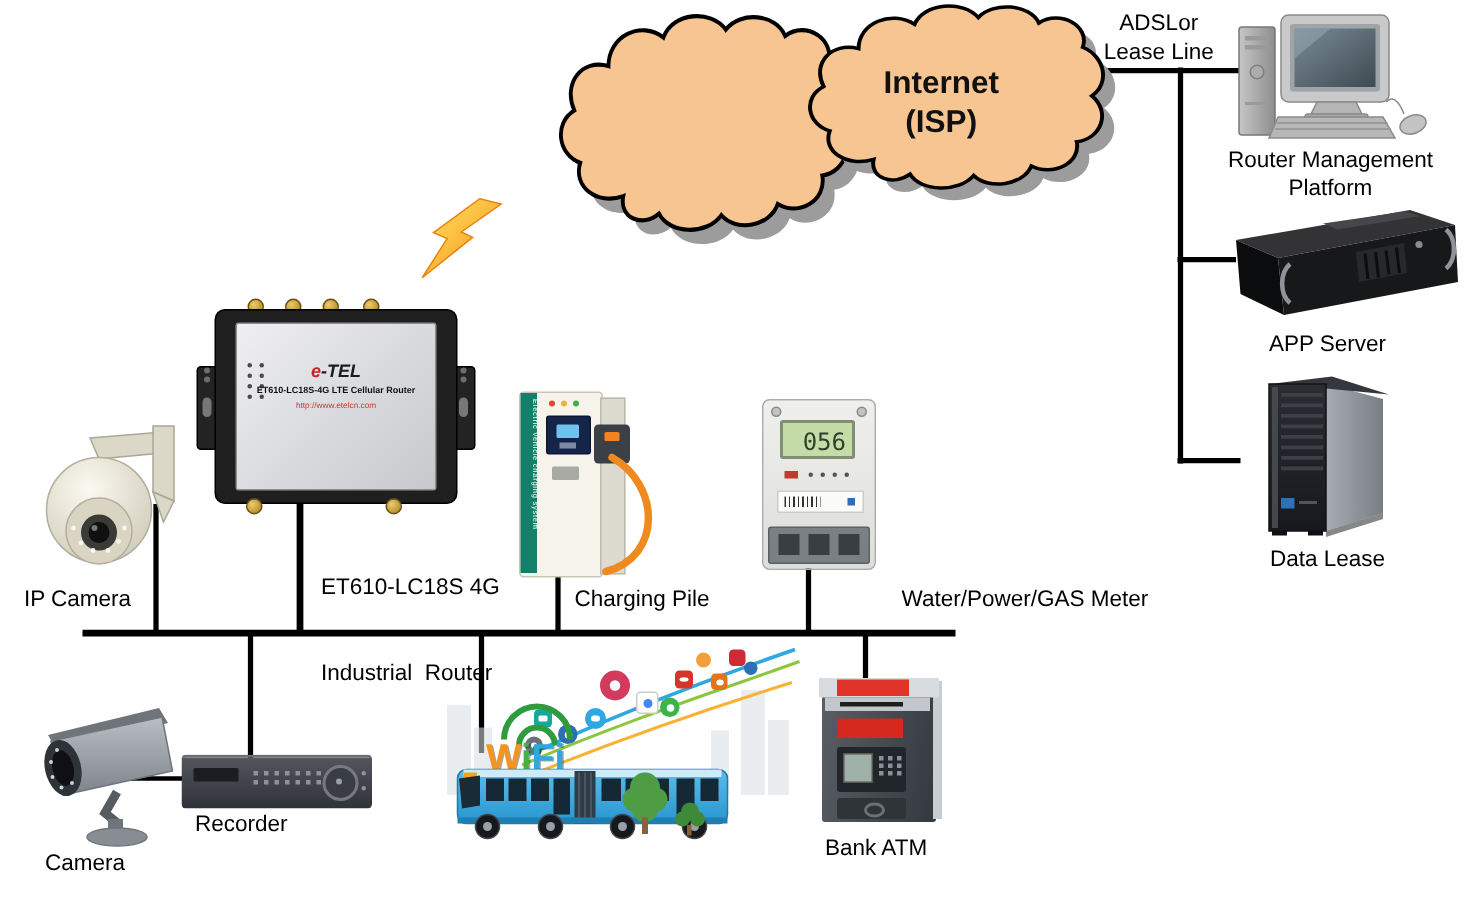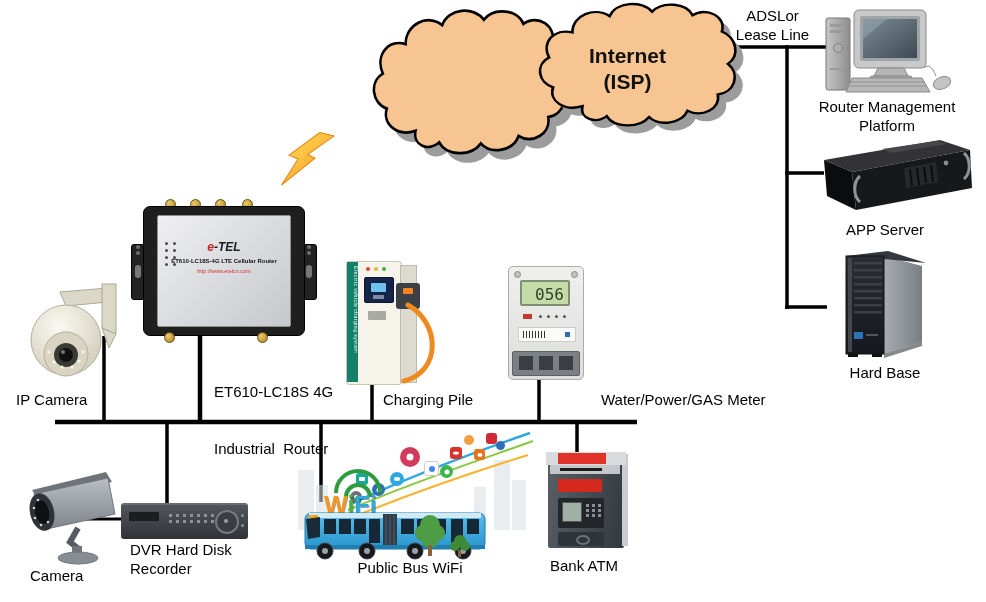--- a/index.html
+++ b/index.html
@@ -232,21 +232,21 @@
         <rect x="16" y="47" width="28" height="2.5"></rect>
       <rect x="16" y="54" width="28" height="2.5"></rect>
         <rect x="16" y="61" width="28" height="2.5"></rect>
     </g>
     <rect x="16" y="82" width="9" height="7" fill="#2C72B8"></rect>
     <rect x="28" y="84" width="12" height="2" fill="#52565B"></rect>
     <rect x="10" y="104" width="10" height="3" fill="#0d0f11"></rect>
     <rect x="34" y="104" width="10" height="3" fill="#0d0f11"></rect>
     <polygon points="46,104 84,92 84,96 46,108" fill="#0d0f11" opacity="0.5"></polygon>
   </svg>
-  <div class="lbl center" style="left:810px;top:363px;width:150px;">Hard Base</div>
+  <div class="lbl center" style="left:810px;top:363px;width:150px;">Data Lease</div>
 
   <div class="abs router">
     <span class="sma t" style="left:22px;"></span>
     <span class="sma t" style="left:47px;"></span>
     <span class="sma t" style="left:72px;"></span>
     <span class="sma t" style="left:99px;"></span>
     <div class="ear l">
         <i></i>
         <b></b>
         <i></i>
@@ -394,21 +394,20 @@
         <i></i>
         <i></i>
     </div>
     <div class="jog">
         <i></i>
       </div>
     <span class="sd" style="top:9px;"></span>
     <span class="sd" style="top:19px;"></span>
   </div>
   <div class="lbl" style="left:130px;top:540px;width:130px;">
-    <div>DVR Hard Disk</div>
     <div>Recorder</div>
   </div>
 
   <div class="abs busscene">
 
     <svg class="abs" style="left:0;top:0" width="236" height="140" viewBox="0 0 236 140">
       <g fill="#D9E0E5" opacity="0.55">
         <rect x="0" y="45" width="16" height="60"></rect>
           <rect x="18" y="60" width="12" height="45"></rect>
         <rect x="196" y="35" width="16" height="70"></rect>
@@ -510,21 +509,20 @@
       </g>
       <rect x="30" y="32" width="4" height="11" fill="#8A6239"></rect>
       <g fill="#3F8A39">
         <circle cx="62" cy="28" r="6"></circle>
           <circle cx="57" cy="33" r="5"></circle>
           <circle cx="67" cy="33" r="5"></circle>
       </g>
       <rect x="60" y="37" width="3" height="7" fill="#8A6239"></rect>
     </svg>
   </div>
-  <div class="lbl center" style="left:345px;top:558px;width:130px;">Public Bus WiFi</div>
 
   <div class="abs atm">
     <div class="cab"></div>
     <div class="edge"></div>
     <div class="cap"></div>
     <div class="capred"></div>
     <div class="band"></div>
     <div class="slit"></div>
     <div class="sign"></div>
     <div class="console">

